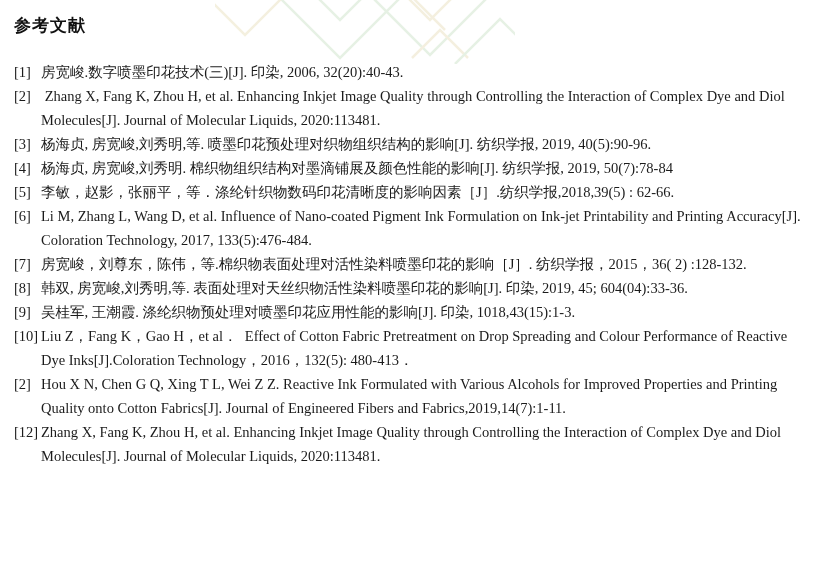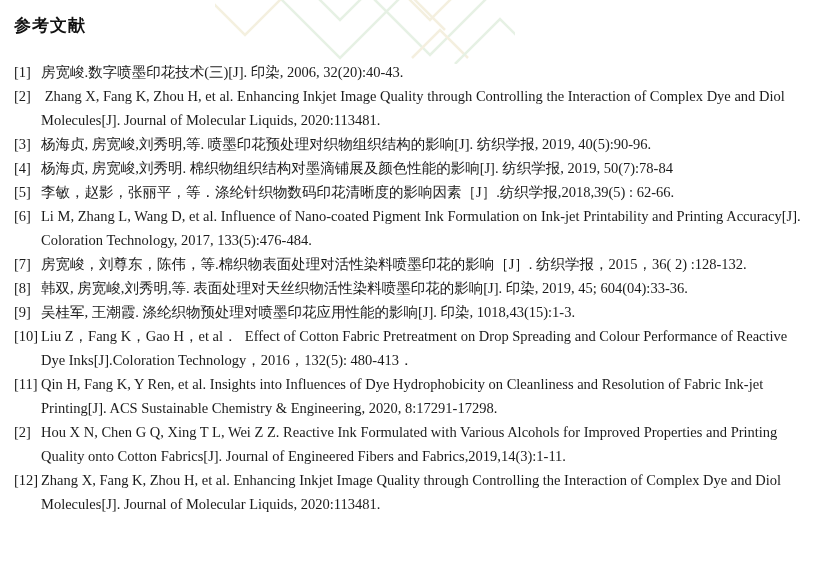--- a/index.html
+++ b/index.html
@@ -119,28 +119,24 @@
   <div class="ref">
     <span class="ref-label">[9]</span>
     <span class="ref-text">吴桂军, 王潮霞. 涤纶织物预处理对喷墨印花应用性能的影响[J]. 印染, 1018,43(15):1-3.</span>
   </div>
 
   <div class="ref">
     <span class="ref-label">[10]</span>
     <span class="ref-text">Liu Z，Fang K，Gao H，et al．  Effect of Cotton Fabric Pretreatment on Drop Spreading and Colour Performance of Reactive Dye Inks[J].Coloration Technology，2016，132(5): 480-413．</span>
   </div>
 
-  <div class="ref">
-    <span class="ref-label">[11]</span>
-    <span class="ref-text">Qin H, Fang K, Y Ren, et al. Insights into Influences of Dye Hydrophobicity on Cleanliness and Resolution of Fabric Ink-jet Printing[J]. ACS Sustainable Chemistry &amp; Engineering, 2020, 8:17291-17298.</span>
-  </div>
 
   <div class="ref">
     <span class="ref-label">[2]</span>
-    <span class="ref-text">Hou X N, Chen G Q, Xing T L, Wei Z Z. Reactive Ink Formulated with Various Alcohols for Improved Properties and Printing Quality onto Cotton Fabrics[J]. Journal of Engineered Fibers and Fabrics,2019,14(3):1-11.</span>
+    <span class="ref-text">Hou X N, Chen G Q, Xing T L, Wei Z Z. Reactive Ink Formulated with Various Alcohols for Improved Properties and Printing Quality onto Cotton Fabrics[J]. Journal of Engineered Fibers and Fabrics,2019,14(7):1-11.</span>
   </div>
 
   <div class="ref">
     <span class="ref-label">[12]</span>
     <span class="ref-text">Zhang X, Fang K, Zhou H, et al. Enhancing Inkjet Image Quality through Controlling the Interaction of Complex Dye and Diol Molecules[J]. Journal of Molecular Liquids, 2020:113481.</span>
   </div>
 </div>
 </div>
 
 </body></html>

